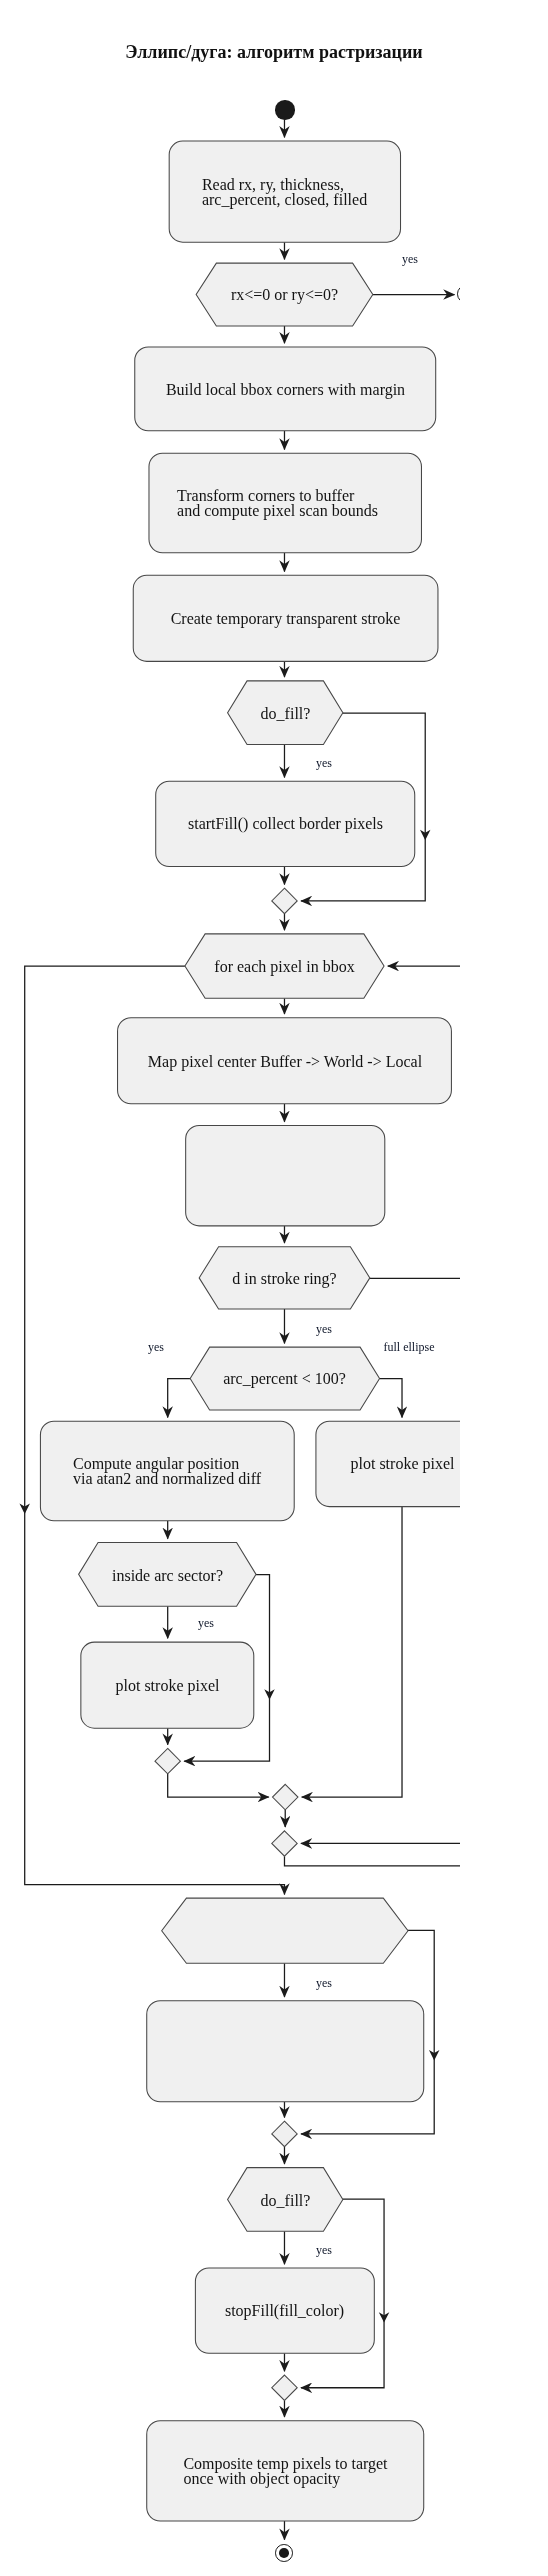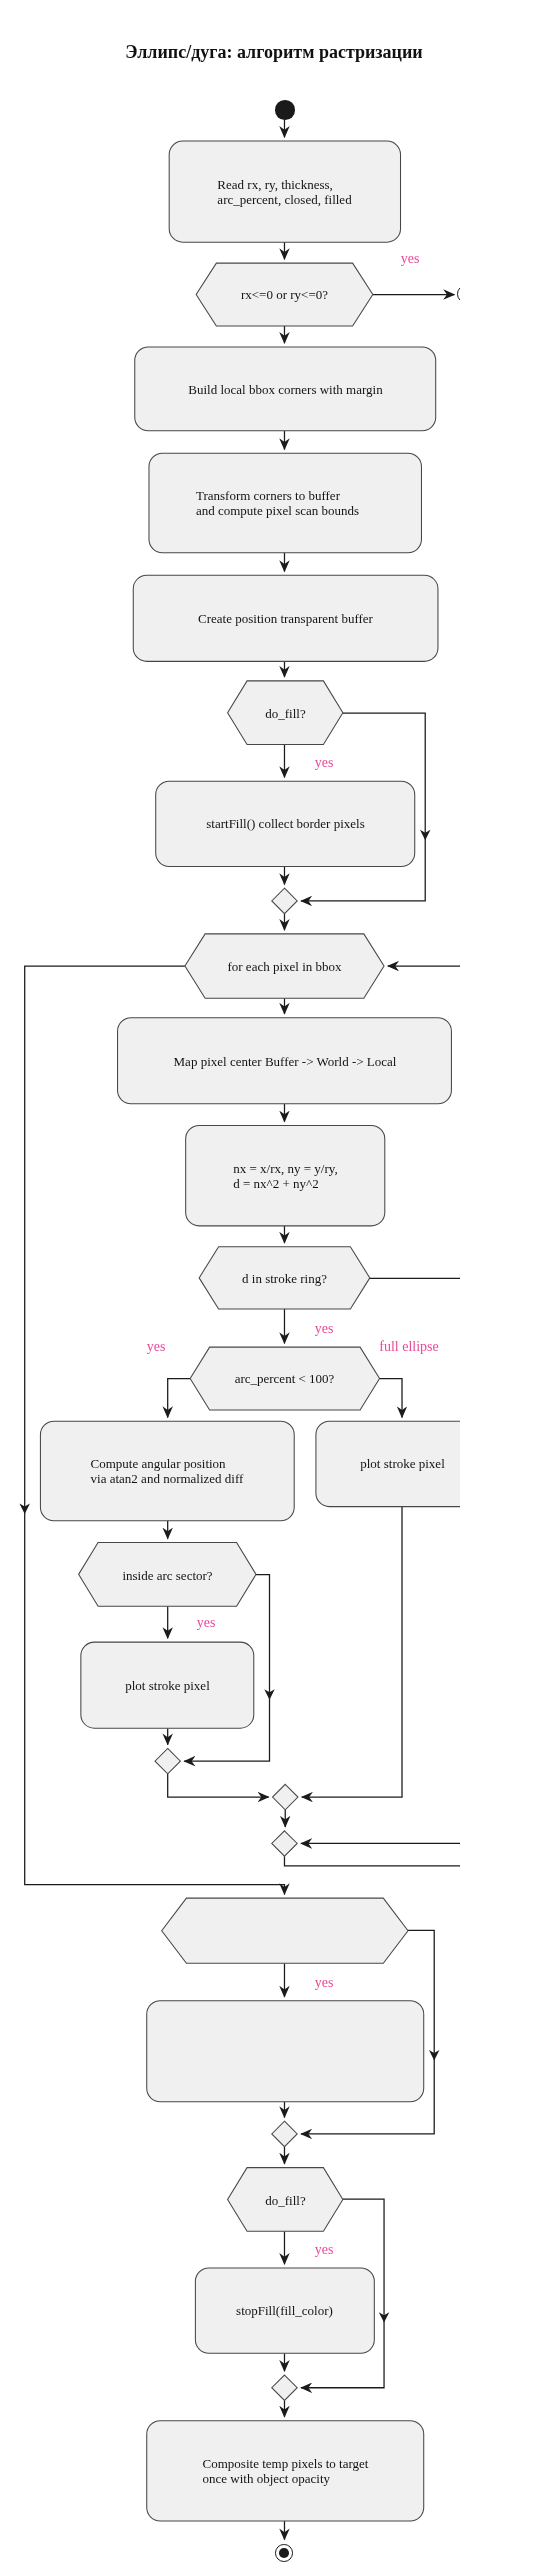--- a/index.html
+++ b/index.html
@@ -2,23 +2,23 @@
 <html style="font-size:12px"><head>
 <meta charset="utf-8">
 <style>
   html,body{margin:0;padding:0;background:#ffffff;}
   .canvas{position:relative;width:460px;height:2576px;background:#ffffff;
           font-family:Liberation Serif, serif;overflow:hidden;}
   #edge-svg{position:absolute;left:0;top:0;width:548px;height:2576px;}
   .page-title{position:absolute;left:0;top:42px;width:548px;text-align:center;
               font-size:18px;font-weight:bold;color:#111111;letter-spacing:0;}
   .ntext{position:absolute;display:flex;align-items:center;justify-content:center;
-         color:#131313;font-size:13px;line-height:15px;white-space:nowrap;pointer-events:none;}
+         color:#131313;font-size:16px;line-height:15px;white-space:nowrap;pointer-events:none;}
   .ntext .lines{text-align:left;}
-  .elabel{position:absolute;transform:translate(-50%,-50%);font-size:14px;color:#ec4899;
+  .elabel{position:absolute;transform:translate(-50%,-50%);font-size:12px;color:#0f172a;
           white-space:nowrap;pointer-events:none;}
   .startdot{position:absolute;left:275px;top:100px;width:19.5px;height:19.5px;border-radius:50%;
             background:#1a1a1a;}
   .endring{position:absolute;width:15.7px;height:15.7px;border:1.9px solid #1a1a1a;border-radius:50%;
            background:#ffffff;display:flex;align-items:center;justify-content:center;}
   .endring .dot{width:9.7px;height:9.7px;border-radius:50%;background:#1a1a1a;}
   .endring.early{left:457px;top:285px;}
   .endring.final{left:275px;top:2544px;}
 </style>
 </head>
@@ -129,21 +129,21 @@
 
   <div class="ntext" style="left:141px;top:453px;width:273px;height:100px">
     <div class="lines">
       <div>Transform corners to buffer</div>
       <div>and compute pixel scan bounds</div>
     </div>
   </div>
 
   <div class="ntext" style="left:133px;top:575px;width:305px;height:86px">
     <div class="lines">
-        <div>Create position transparent buffer</div>
+        <div>Create temporary transparent stroke</div>
       </div>
   </div>
 
   <div class="ntext" style="left:228px;top:681px;width:115px;height:64px">
     <div class="lines">
         <div>do_fill?</div>
       </div>
   </div>
 
   <div class="ntext" style="left:156px;top:781px;width:259px;height:85px">
@@ -157,26 +157,20 @@
         <div>for each pixel in bbox</div>
       </div>
   </div>
 
   <div class="ntext" style="left:118px;top:1018px;width:334px;height:86px">
     <div class="lines">
         <div>Map pixel center Buffer -&gt; World -&gt; Local</div>
       </div>
   </div>
 
-  <div class="ntext" style="left:186px;top:1126px;width:199px;height:100px">
-    <div class="lines">
-      <div>nx = x/rx, ny = y/ry,</div>
-      <div>d = nx^2 + ny^2</div>
-    </div>
-  </div>
 
   <div class="ntext" style="left:199px;top:1247px;width:171px;height:62px">
     <div class="lines">
         <div>d in stroke ring?</div>
       </div>
   </div>
 
   <div class="ntext" style="left:190px;top:1347px;width:189px;height:63px">
     <div class="lines">
         <div>arc_percent &lt; 100?</div>

